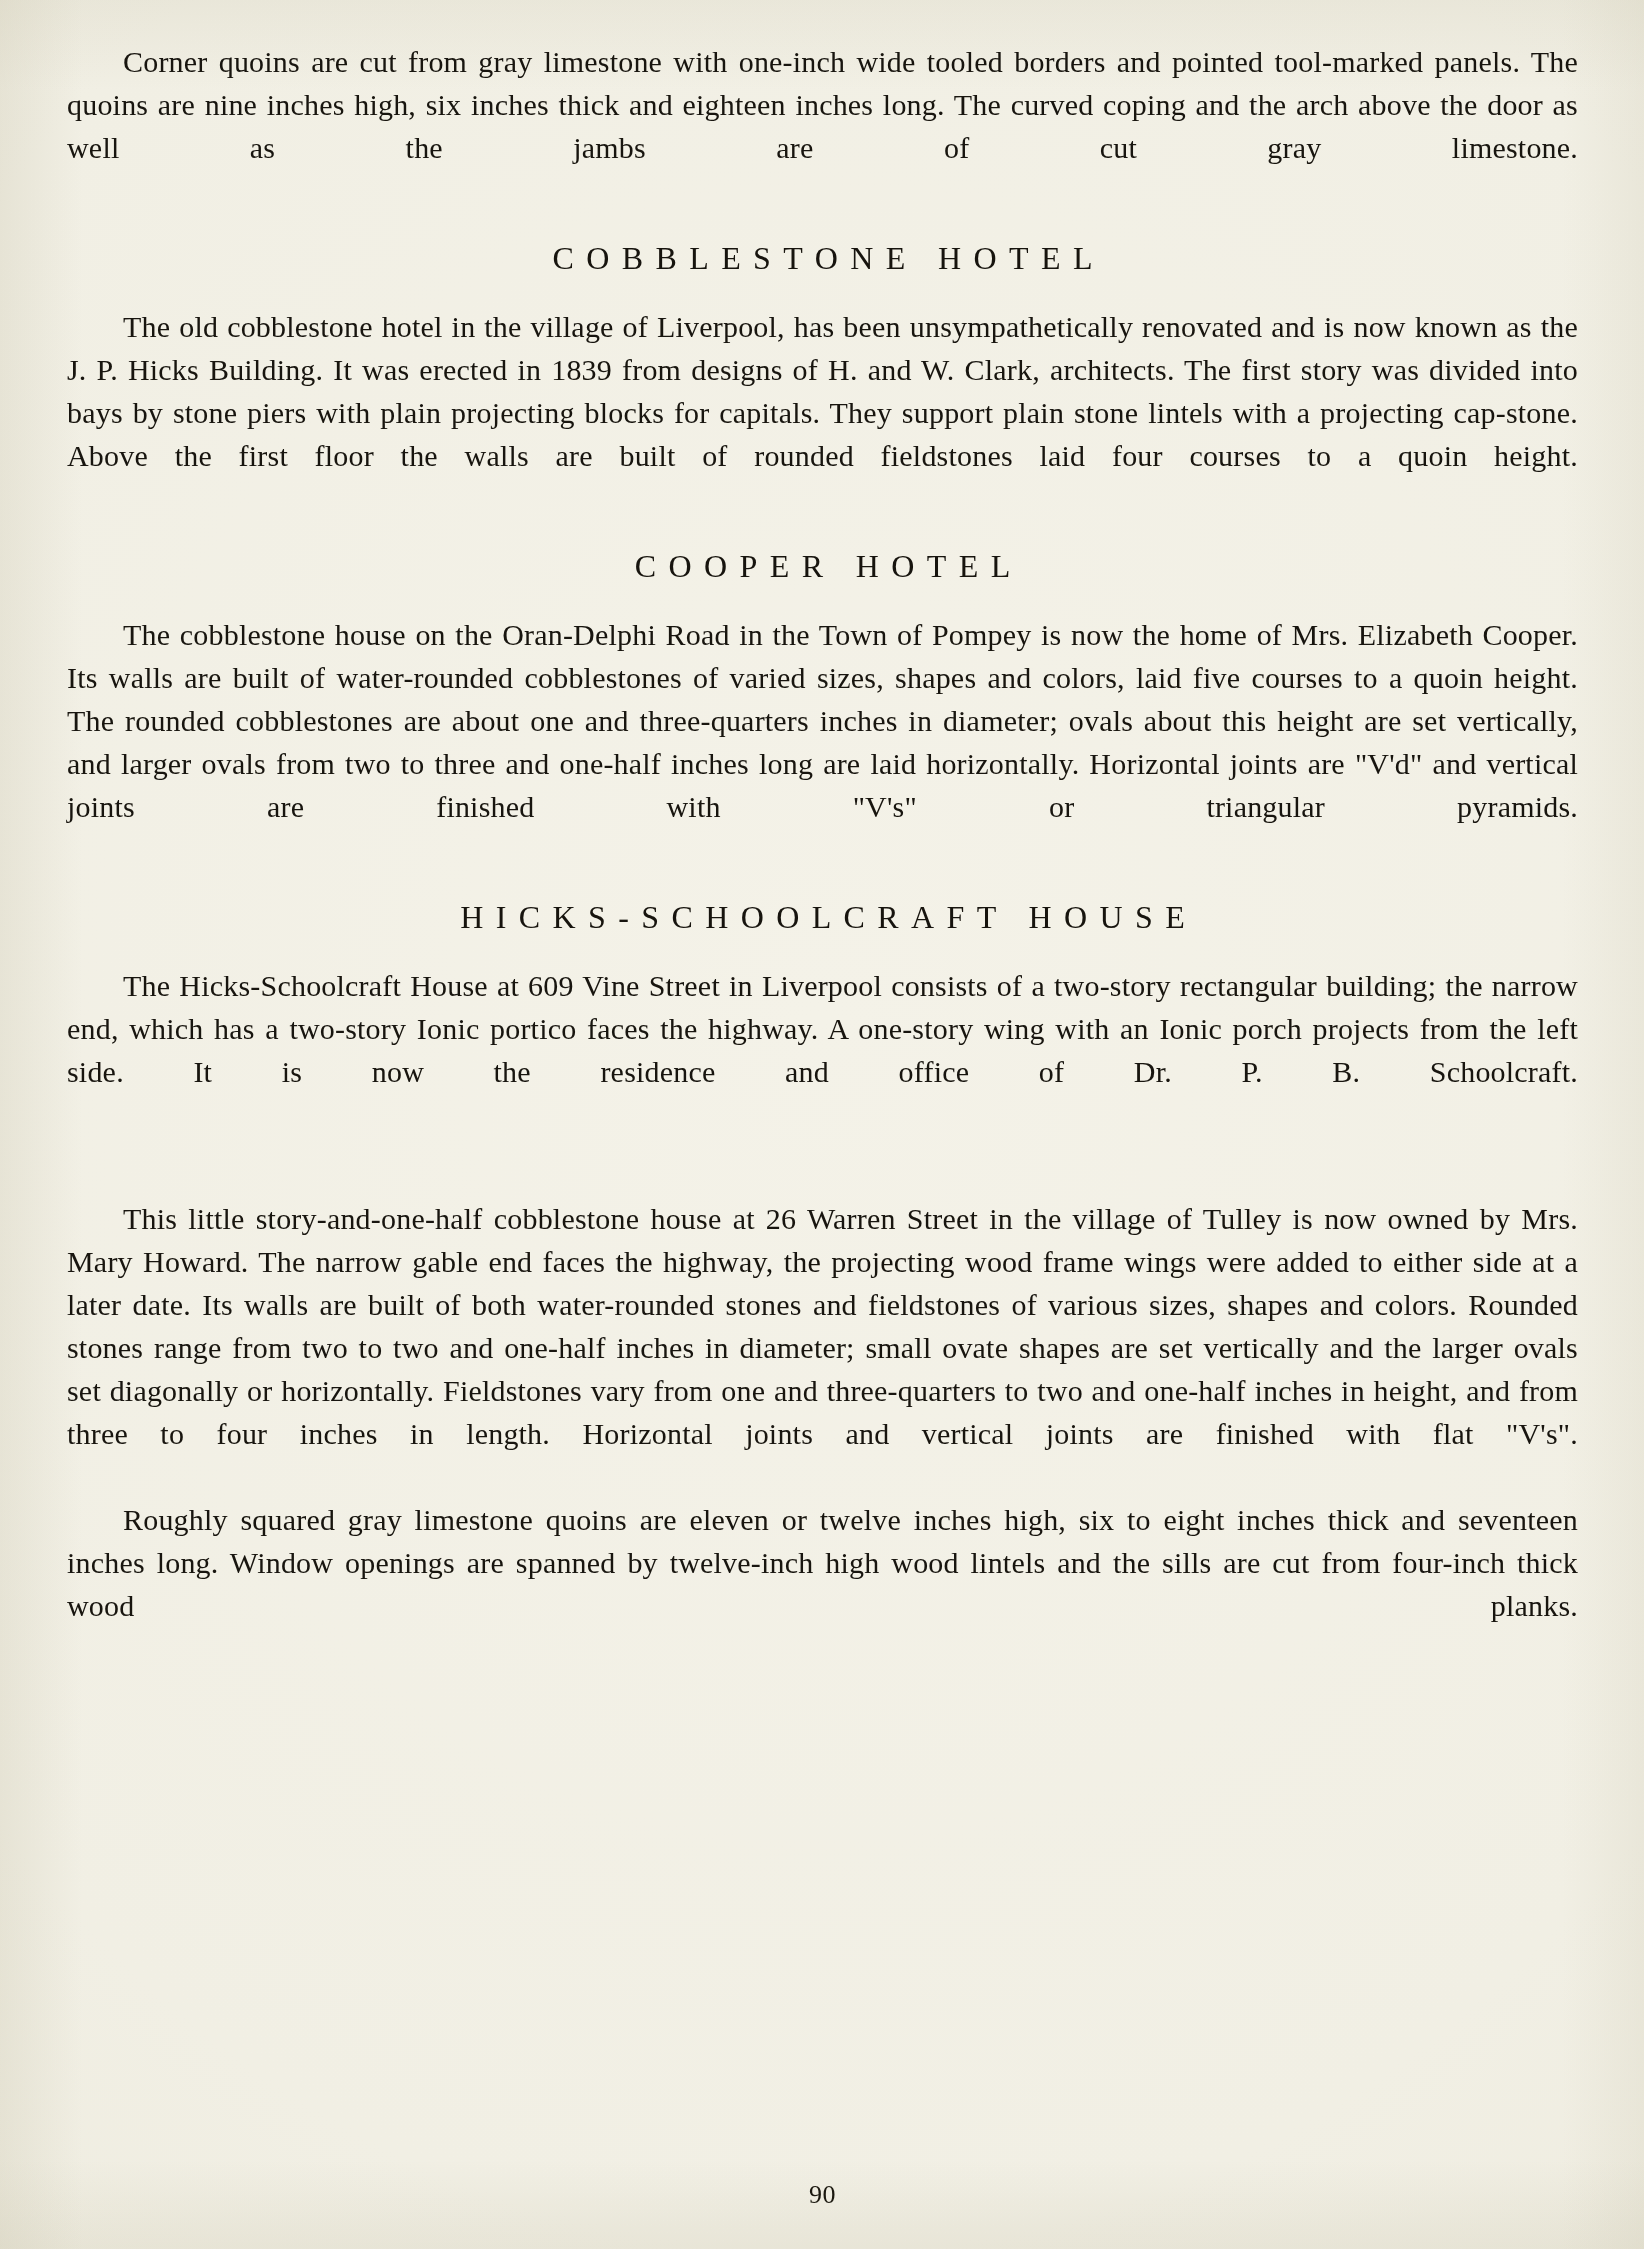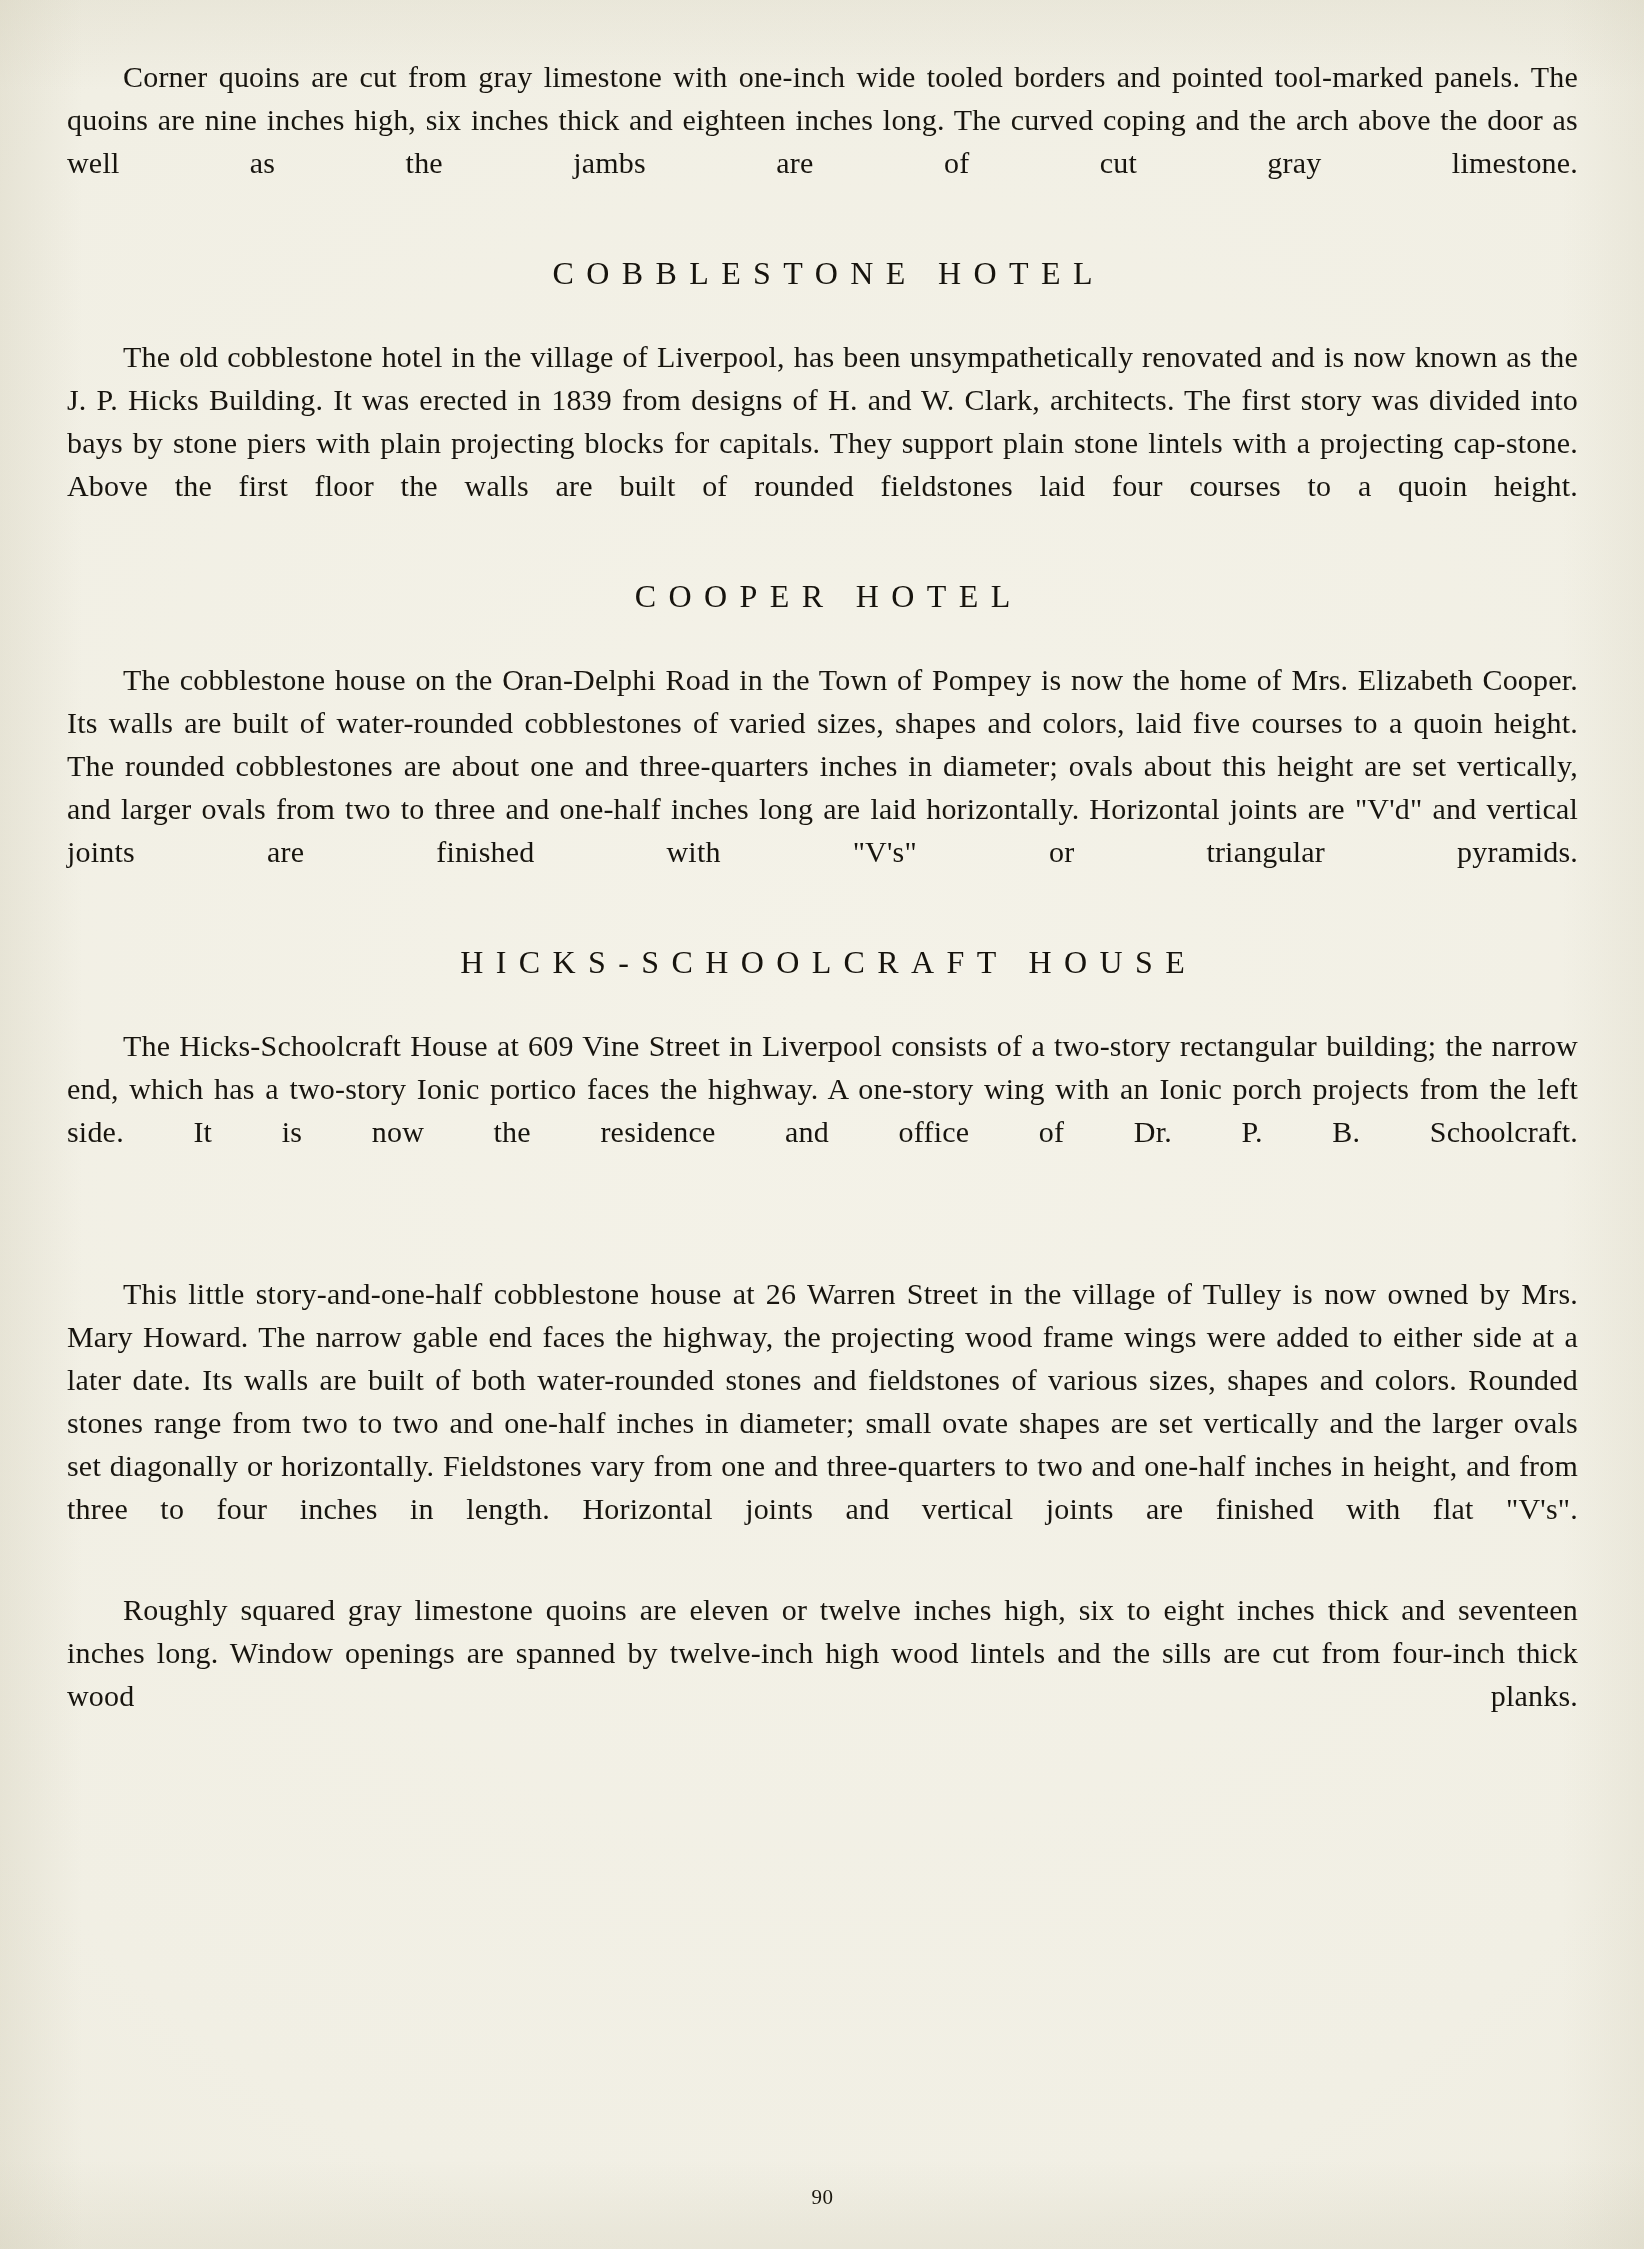--- a/index.html
+++ b/index.html
@@ -44,21 +44,20 @@
     color: #18150f;
     text-align: justify;
     text-justify: inter-word;
     margin: 0;
     letter-spacing: 0.2px;
     word-spacing: 1px;
     -webkit-font-smoothing: antialiased;
   }
   p.body.indent {
     text-indent: 56px;
-    margin-top: 15px;
   }
   
   p.body::after {
     content: "";
     display: inline-block;
     width: 100%;
   }
 
   
   h2.section-heading {
@@ -79,21 +78,21 @@
   .sp-after-head  { height: 31px; }
 
   
   .folio {
     position: absolute;
     left: 0;
     right: 0;
     bottom: 40px;
     text-align: center;
     font-family: "Liberation Serif", "DejaVu Serif", serif;
-    font-size: 21px;
+    font-size: 26px;
     color: #1b180f;
     letter-spacing: 0.5px;
     z-index: 2;
   }
 </style>
 </head>
 <body>
 
 <div class="page">
   <div class="content">

